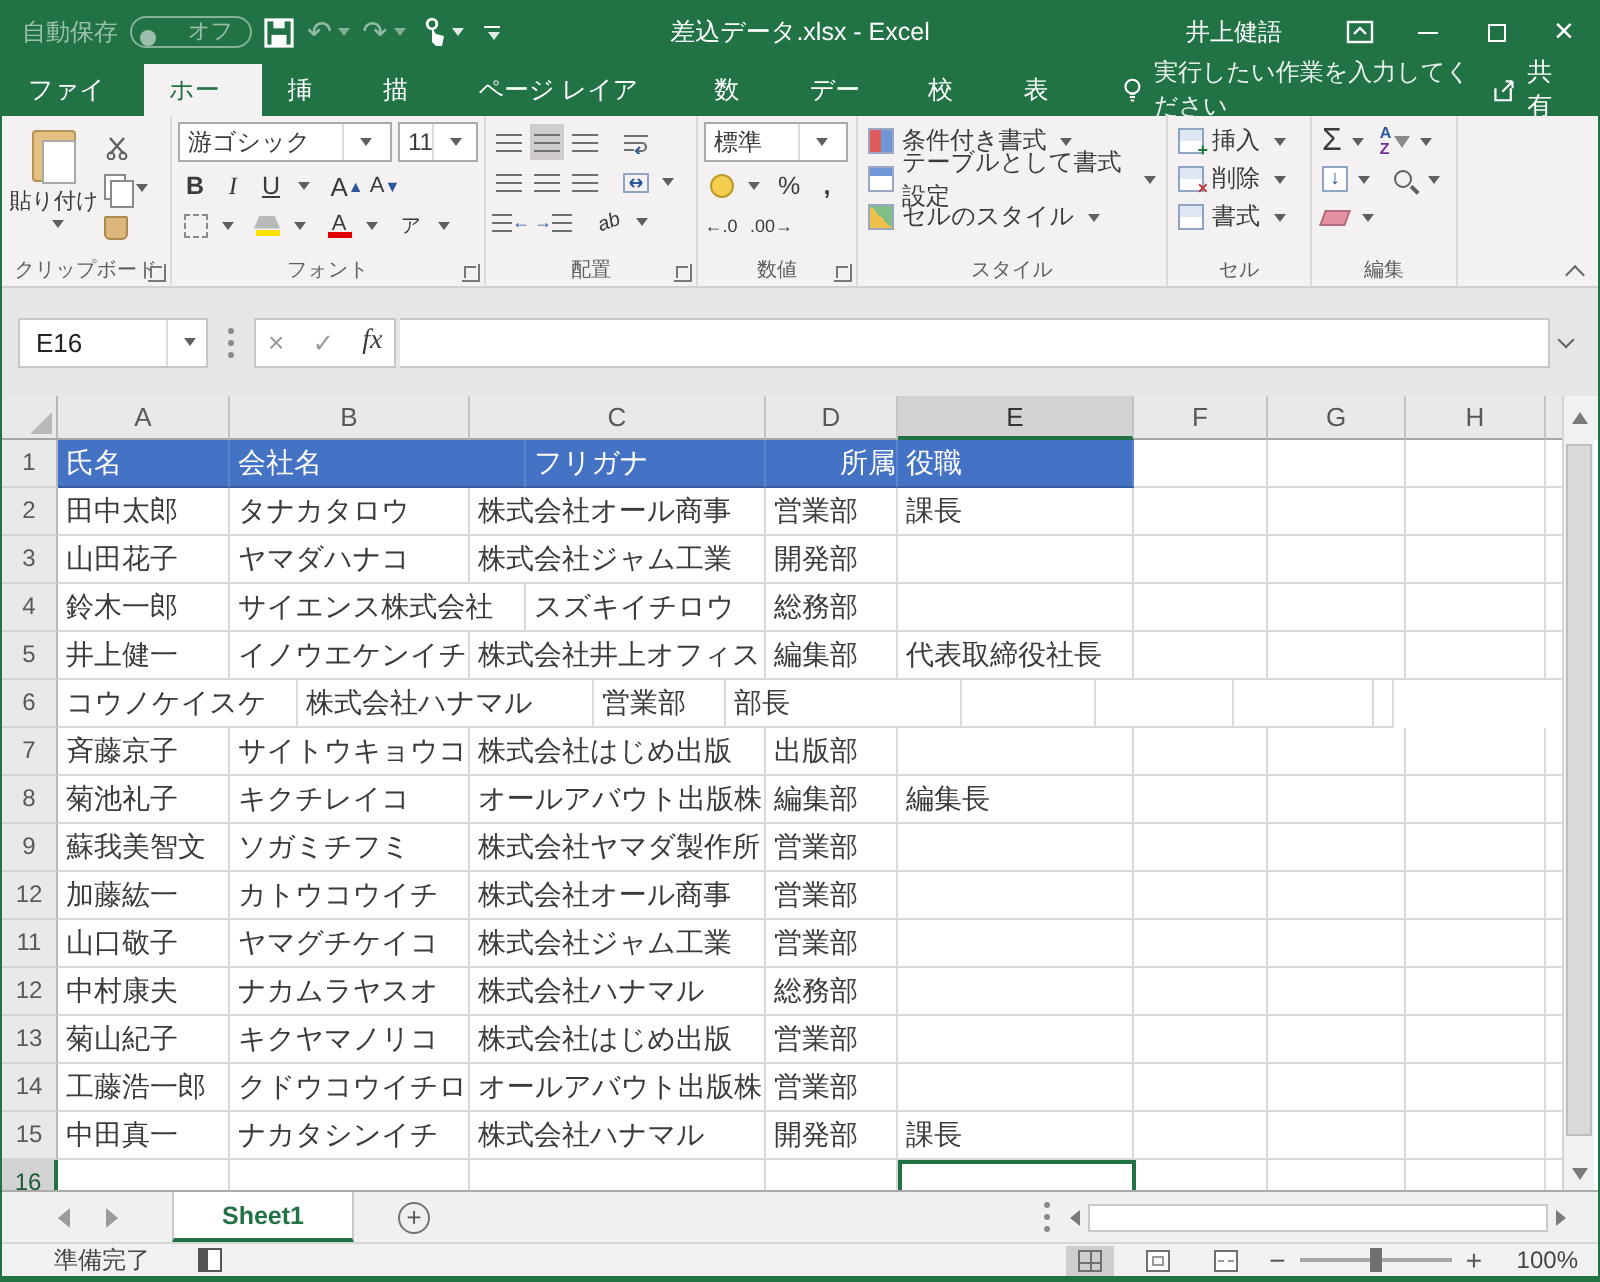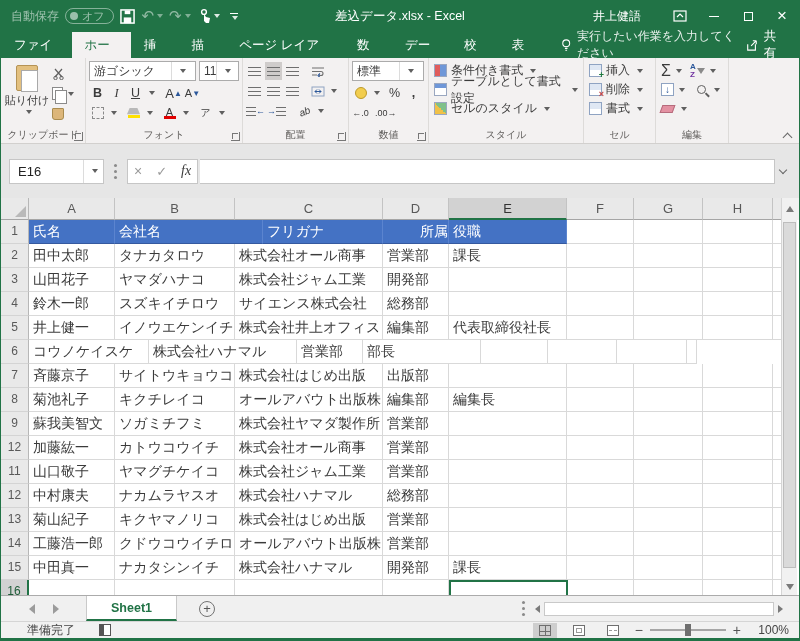--- a/index.html
+++ b/index.html
@@ -6,21 +6,21 @@
   body { font-family:"Liberation Sans", sans-serif; background:#888; }
   .window { position:relative; width:800px; height:641px; background:#fff; overflow:hidden;
             border-left:1px solid #217346; border-right:1px solid #217346; }
 
   
   .titlebar { position:absolute; top:0; left:0; right:0; height:32px; background:#217346;
               display:flex; align-items:center; color:#fff; }
   .qat { display:flex; align-items:center; gap:6px; padding-left:10px; }
   .autosave { display:flex; align-items:center; gap:6px; color:rgba(255,255,255,.55); font-size:12px; }
   .as-pill { border:1px solid rgba(255,255,255,.45); border-radius:9px; height:16px; padding:0 8px 0 4px;
-             display:flex; align-items:center; gap:4px; font-size:11px; color:rgba(255,255,255,.55); }
+             display:flex; align-items:flex-end; gap:16px; font-size:11px; color:rgba(255,255,255,.55); }
   .as-dot { width:8px; height:8px; border-radius:50%; background:rgba(255,255,255,.55); }
   .qbtn { display:flex; align-items:center; justify-content:center; min-width:16px; height:22px;
           color:#fff; font-size:15px; }
   .dim { opacity:.5; }
   .dda { width:0; height:0; border-left:3px solid transparent; border-right:3px solid transparent;
          border-top:4px solid #5f5f5f; display:inline-block; margin-left:3px; flex:none; }
   .dda.w { border-top-color:#fff; opacity:.85; }
   .titletext { position:absolute; left:0; right:0; text-align:center; font-size:12.5px; color:#fff; pointer-events:none; }
   .t-right { margin-left:auto; display:flex; align-items:center; height:32px; }
   .username { font-size:12px; margin-right:22px; }
@@ -545,22 +545,22 @@
           <div class="gcell" style="width: 66px;">開発部</div>
           <div class="gcell" style="width: 118px;"></div>
           <div class="gcell" style="width: 67px;"></div>
           <div class="gcell" style="width: 69px;"></div>
           <div class="gcell" style="width: 70px;"></div>
           <div class="gcell" style="width: 10px;"></div>
         </div>
         <div class="grow">
           <div class="rnum">4</div>
           <div class="gcell" style="width: 86px;">鈴木一郎</div>
+          <div class="gcell" style="width: 148px;">サイエンス株式会社</div>
           <div class="gcell" style="width: 120px;">スズキイチロウ</div>
-          <div class="gcell" style="width: 148px;">サイエンス株式会社</div>
           <div class="gcell" style="width: 66px;">総務部</div>
           <div class="gcell" style="width: 118px;"></div>
           <div class="gcell" style="width: 67px;"></div>
           <div class="gcell" style="width: 69px;"></div>
           <div class="gcell" style="width: 70px;"></div>
           <div class="gcell" style="width: 10px;"></div>
         </div>
         <div class="grow">
           <div class="rnum">5</div>
           <div class="gcell" style="width: 86px;">井上健一</div>

